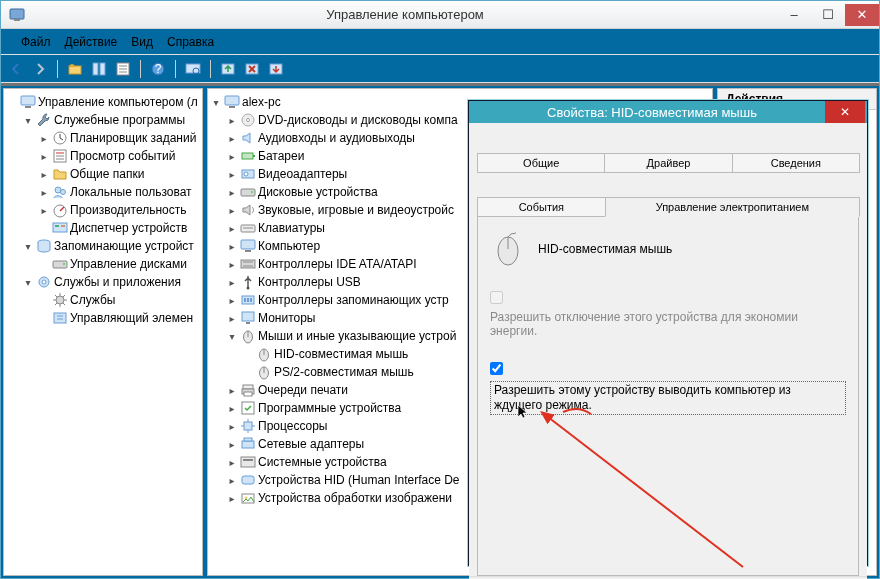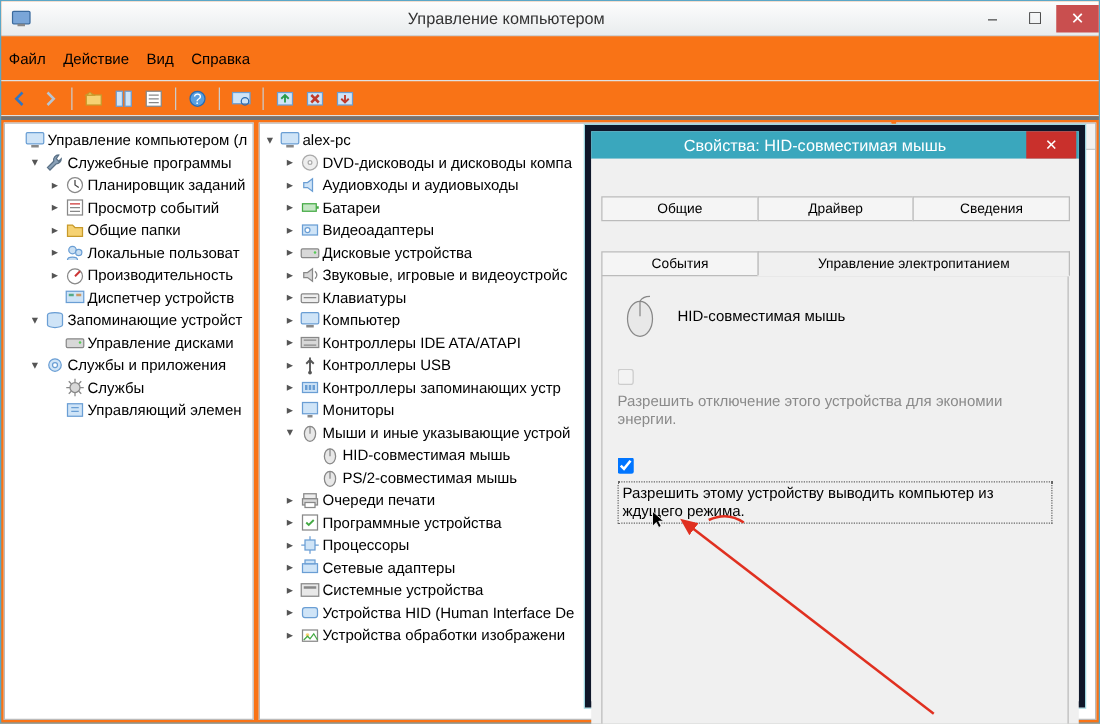--- a/index.html
+++ b/index.html
@@ -1,27 +1,27 @@
 <!DOCTYPE html>
 <html><head>
 <meta charset="utf-8">
 <style>
   * { box-sizing: border-box; margin: 0; padding: 0; font-family: "Segoe UI", Tahoma, sans-serif; font-size: 12px; }
   body { background: #fff; width: 880px; height: 579px; overflow: hidden; position: relative; }
 
   
-  .window { width: 880px; height: 579px; border: 1px solid #5aa7c7; background: #f97316; position: relative; display: flex; flex-direction: column; }
+  .window { width: 880px; height: 579px; border: 1px solid #5aa7c7; background: #0369a1; position: relative; display: flex; flex-direction: column; }
   .titlebar { height: 28px; background: linear-gradient(#fdfdfd,#e9ecee); display: flex; align-items: center; border-bottom: 1px solid #d0d0d0; }
   .titlebar-icon { width: 16px; height: 16px; margin: 0 8px; }
   .titlebar-title { flex: 1; text-align: center; color: #333; font-size: 13px; }
   .win-btns { display: flex; }
   .win-btn { width: 34px; height: 22px; display: flex; align-items: center; justify-content: center; color: #333; font-size: 13px; }
   .win-btn.close { background: #c94f4f; color: #fff; }
 
-  .menubar { height: 36px; padding: 2px 6px; display: flex; gap: 14px; border-bottom: 1px solid #e0e0e0; align-items: center; }
+  .menubar { height: 26px; padding: 2px 20px; display: flex; gap: 14px; border-bottom: 1px solid #e0e0e0; align-items: center; }
   .menubar span { color: #000; cursor: default; }
 
   .toolbar { height: 28px; border-bottom: 1px solid #e0e0e0; display: flex; align-items: center; padding: 0 4px; gap: 2px; }
   .tb-sep { width: 1px; height: 18px; background: #ccc; margin: 0 4px; }
   .tb-btn { width: 22px; height: 22px; display: flex; align-items: center; justify-content: center; border-radius: 2px; }
   .tb-btn svg { width: 16px; height: 16px; }
 
   .body3 { flex: 1; display: flex; border-top: 3px solid #737373; min-height: 0; }
   .panel { border: 1px solid #bbb; margin: 2px; background: #fff; overflow: auto; }
   .panel-left { width: 200px; }
@@ -32,21 +32,21 @@
   .tree { padding: 4px 2px; }
   .tree-item { display: flex; align-items: center; gap: 2px; padding: 1px 0; white-space: nowrap; }
   .tree-item .icon { width: 16px; height: 16px; display: inline-flex; align-items: center; justify-content: center; flex-shrink: 0; }
   .tree-item .label { color: #000; }
   .indent-0 { padding-left: 0px; }
   .indent-1 { padding-left: 16px; }
   .indent-2 { padding-left: 32px; }
   .expander { width: 12px; height: 12px; display: inline-flex; align-items: center; justify-content: center; color: #555; font-size: 10px; flex-shrink: 0; }
 
   
-  .dialog { position: absolute; left: 468px; top: 100px; width: 400px; height: 466px; border: 5px solid #0f172a; background: #f0f0f0; box-shadow: 0 0 0 1px #9ed6e0; display: flex; flex-direction: column; }
+  .dialog { position: absolute; left: 468px; top: 100px; width: 400px; height: 466px; border: 1px solid #0f172a; background: #f0f0f0; box-shadow: 0 0 0 1px #9ed6e0; display: flex; flex-direction: column; }
   .dlg-title { height: 28px; background: #3aa7bd; display: flex; align-items: center; color: #fff; padding: 0 0 0 10px; }
   .dlg-title .ttxt { flex: 1; text-align: center; font-size: 13px; }
   .dlg-close { width: 40px; height: 22px; background: #c9302c; color: #fff; display: flex; align-items: center; justify-content: center; margin-right: 2px; }
 
   .dlg-body { flex: 1; padding: 6px 8px 0 8px; background: #f0f0f0; position: relative; }
   .tab-rows { }
   .tab-row { display: flex; }
   .tab { border: 1px solid #bbb; background: #f5f5f5; padding: 3px 0; text-align: center; flex: 1; margin-right: -1px; cursor: default; font-size: 11px; margin-top: 24px; }
   .tab.active { background: #f0f0f0; border-bottom: 1px solid #f0f0f0; position: relative; z-index: 2; }
   .tab-page { border: 1px solid #bbb; background: #f0f0f0; margin-top: -1px; padding: 14px 12px; height: 360px; position: relative; }

